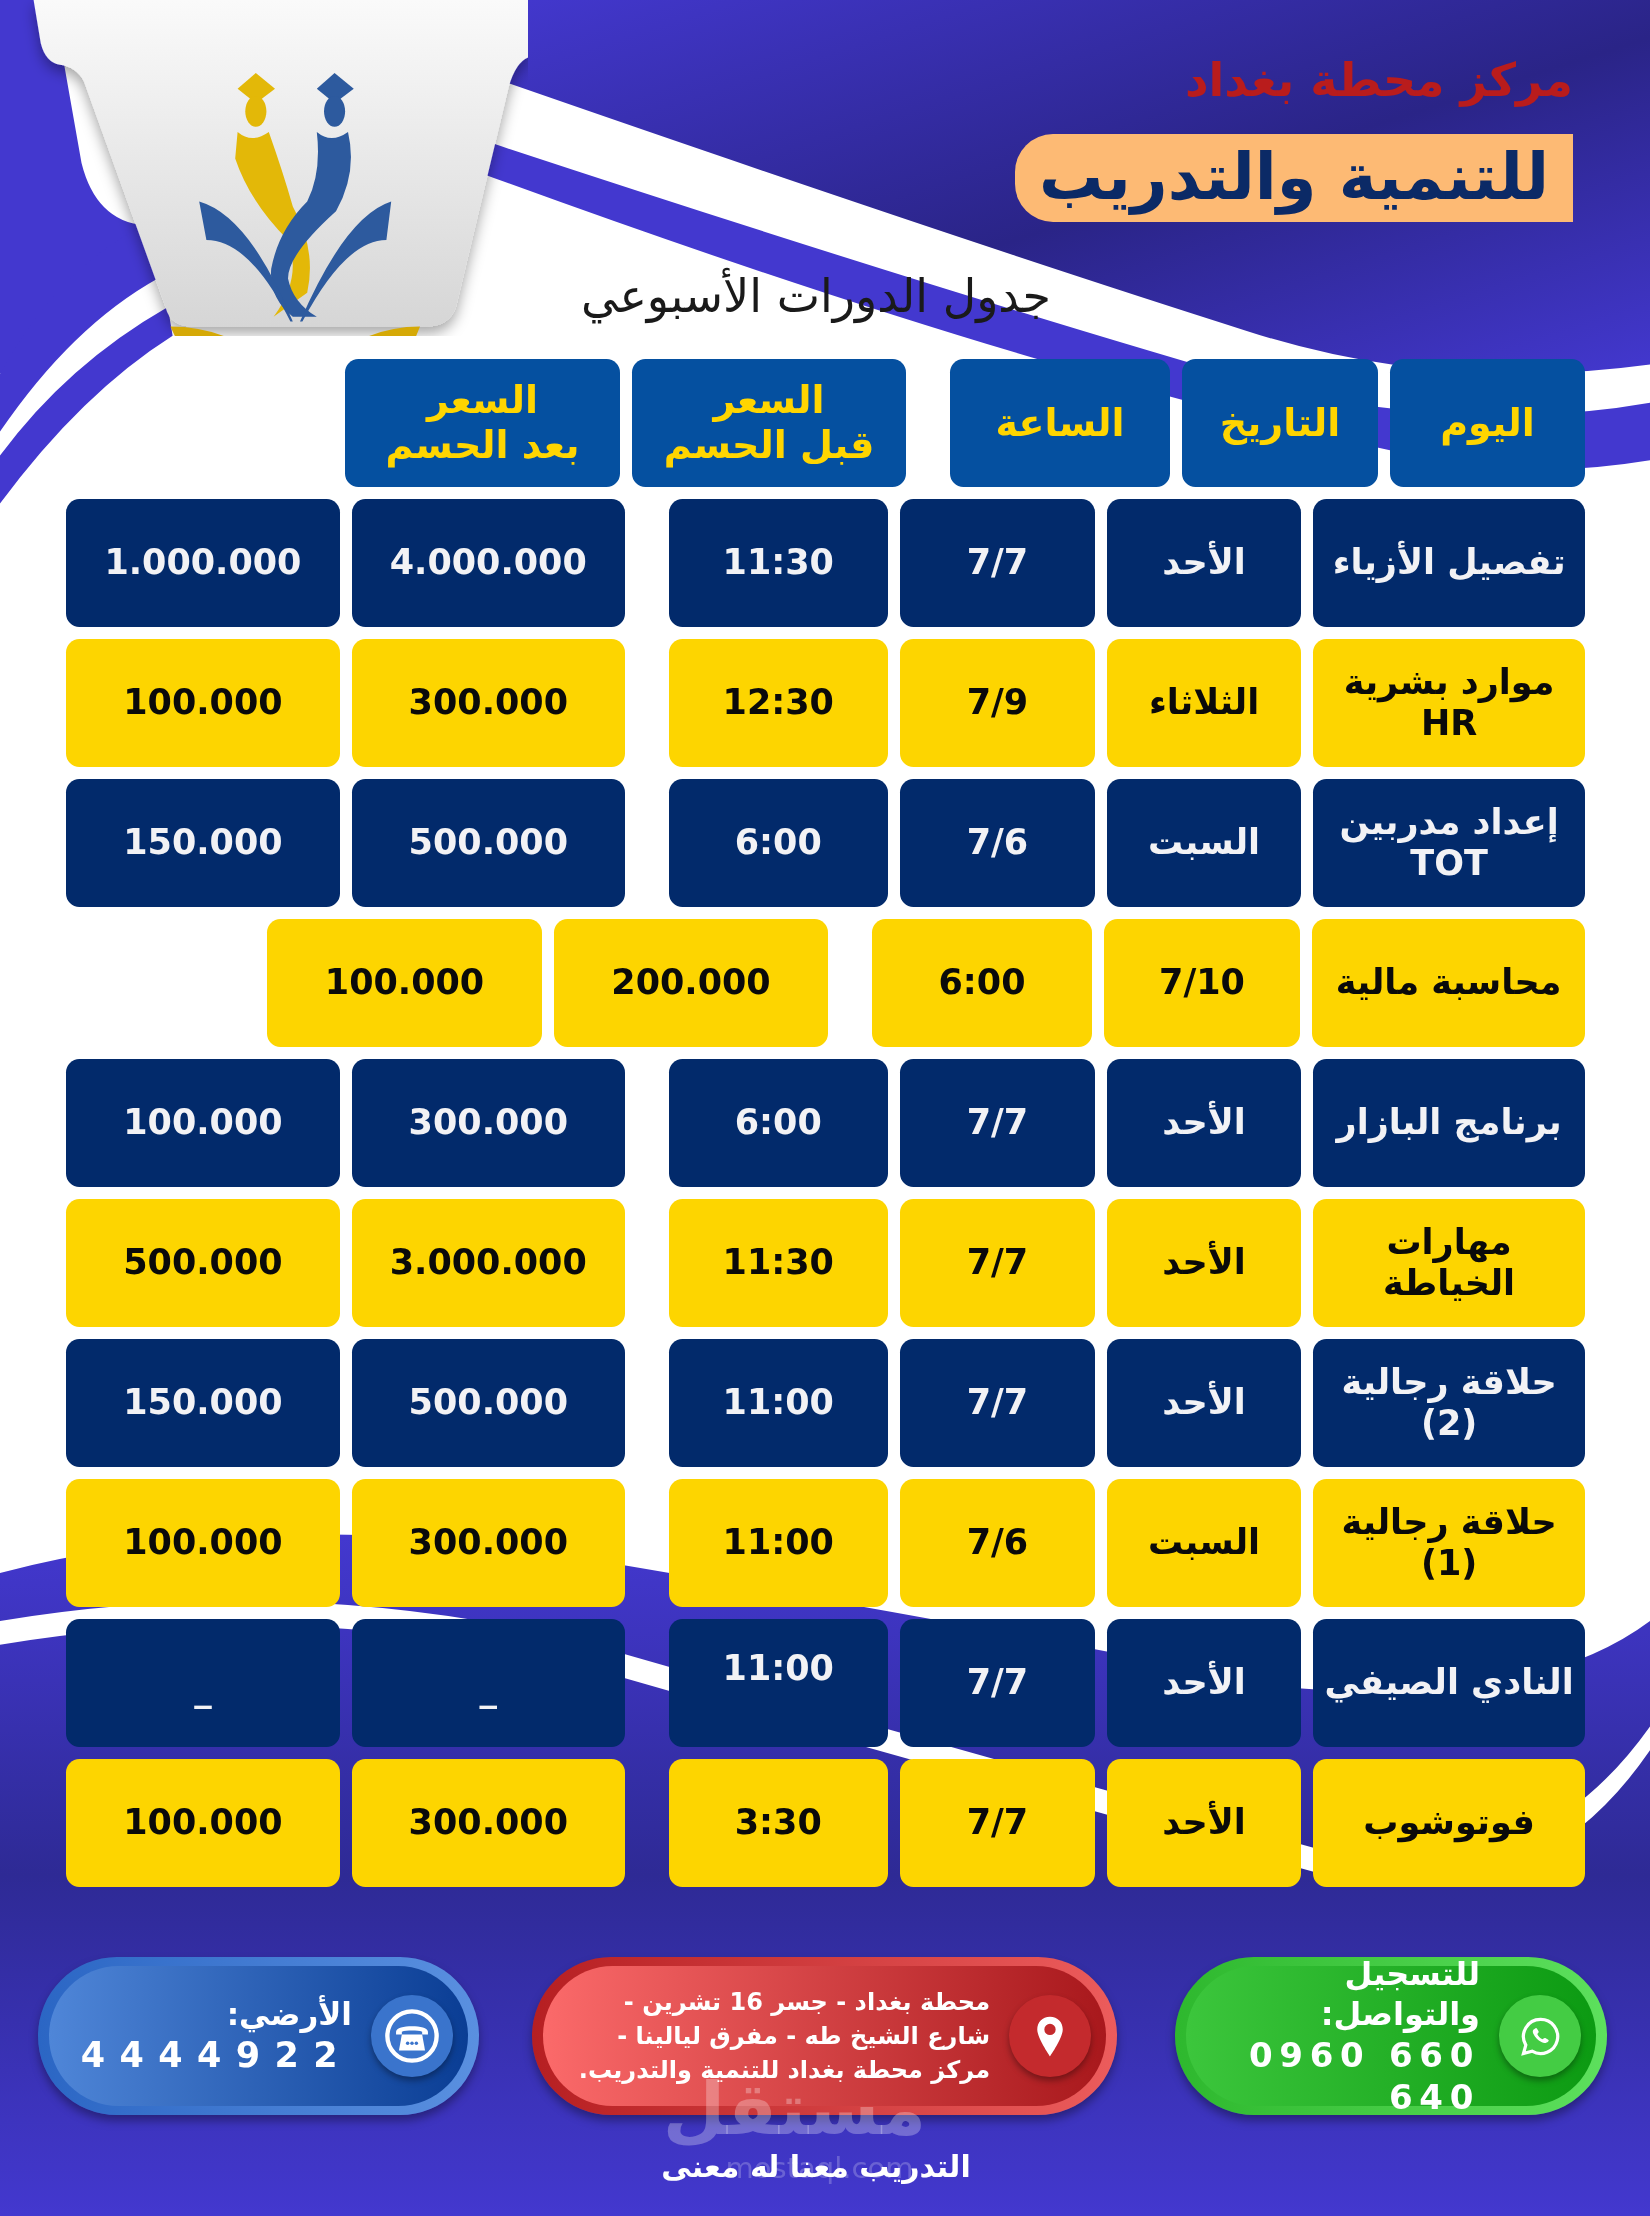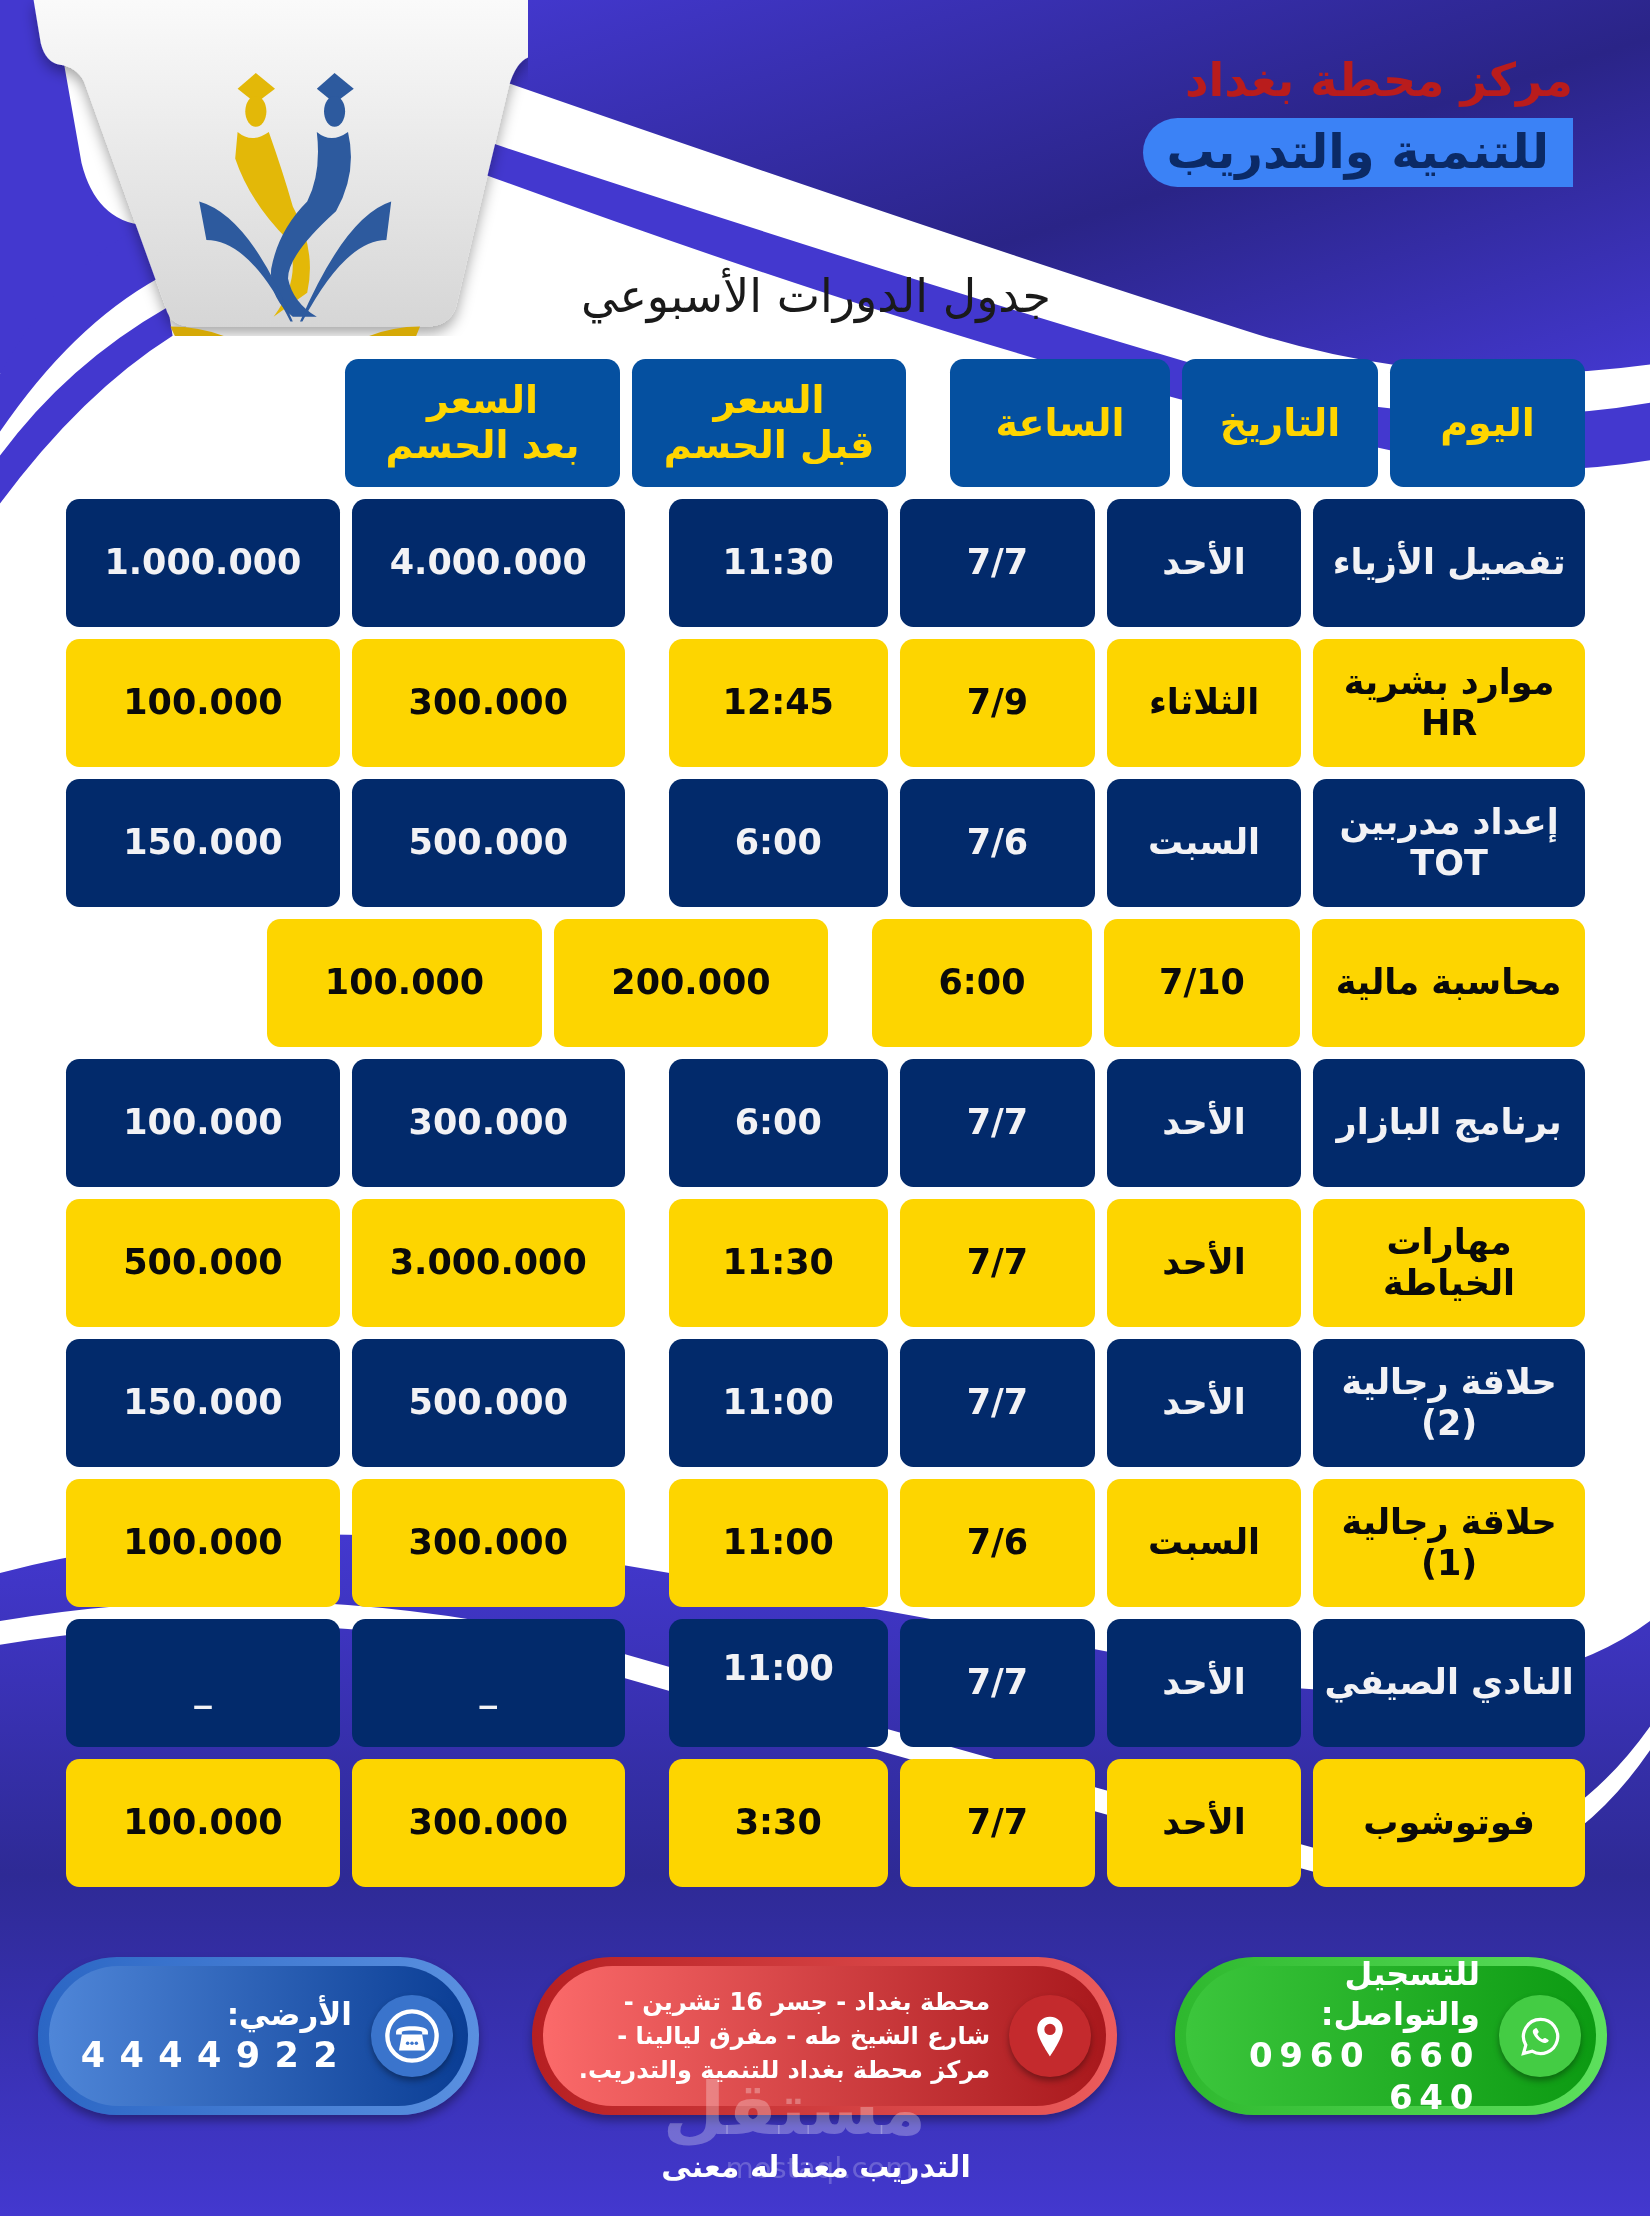--- a/index.html
+++ b/index.html
@@ -5,21 +5,21 @@
   html, body { margin:0; padding:0; }
   body { width:1650px; height:2216px; position:relative; overflow:hidden; background:#ffffff; font-family:"DejaVu Sans", sans-serif; }
   .bg-layer { position:absolute; inset:0; z-index:0; }
   .bg-layer svg { width:100%; height:100%; display:block; }
 
   .logo-plate { position:absolute; left:0; top:0; width:528px; height:336px; z-index:2; }
   .logo-plate svg { width:100%; height:100%; }
 
   .brand { position:absolute; right:77px; top:53px; z-index:3; text-align:right; direction:rtl; }
   .brand-line1 { color:#b91c1c; font-weight:bold; font-size:46px; line-height:1.2; margin-right:0px; }
-  .brand-pill { display:inline-block; margin-top:10px; background:#3b82f6; color:#0b2a66; font-weight:bold; font-size:48px; padding:4.8px 24px 6.7px 24px; border-radius:38px 0 0 38px; line-height:1.2; }
+  .brand-pill { display:inline-block; margin-top:26px; background:#fdba74; color:#0b2a66; font-weight:bold; font-size:64px; padding:4.8px 24px 6.7px 24px; border-radius:38px 0 0 38px; line-height:1.2; }
 
   .table-title { position:absolute; left:528px; width:576px; top:269px; text-align:center; z-index:3; font-size:46px; color:#1a1a1a; direction:rtl; }
 
   .schedule { position:absolute; left:66px; top:359px; width:1519px; z-index:3; direction:rtl; }
   .row { display:flex; flex-direction:row; gap:12px; margin-bottom:12px; }
   .cell { box-sizing:border-box; border-radius:13.4px; display:flex; align-items:center; justify-content:center; text-align:center; font-weight:bold; font-size:35px; line-height:1.18; white-space:pre-line; padding:4.8px; }
   .row.header .cell { height:128px; background:#0550a0; color:#ffd500; font-size:38px; }
   .row.body .cell { height:128px; }
   .row.dark .cell { background:#022a6b; color:#f2f2f5; }
   .row.light .cell { background:#fdd500; color:#0a0a0a; }
@@ -147,21 +147,21 @@
     <div class="cell c-time"><span class="num">11:30</span></div>
     <div class="cell c-before"><span class="num">4.000.000</span></div>
     <div class="cell c-after"><span class="num">1.000.000</span></div>
   </div>
 
   <div class="row body light">
     <div class="cell c-course">موارد بشرية
 HR</div>
     <div class="cell c-day">الثلاثاء</div>
     <div class="cell c-date"><span class="num">7/9</span></div>
-    <div class="cell c-time"><span class="num">12:45</span></div>
+    <div class="cell c-time"><span class="num">12:30</span></div>
     <div class="cell c-before"><span class="num">300.000</span></div>
     <div class="cell c-after"><span class="num">100.000</span></div>
   </div>
 
   <div class="row body dark">
     <div class="cell c-course">إعداد مدربين
 TOT</div>
     <div class="cell c-day">السبت</div>
     <div class="cell c-date"><span class="num">7/6</span></div>
     <div class="cell c-time"><span class="num">6:00</span></div>

